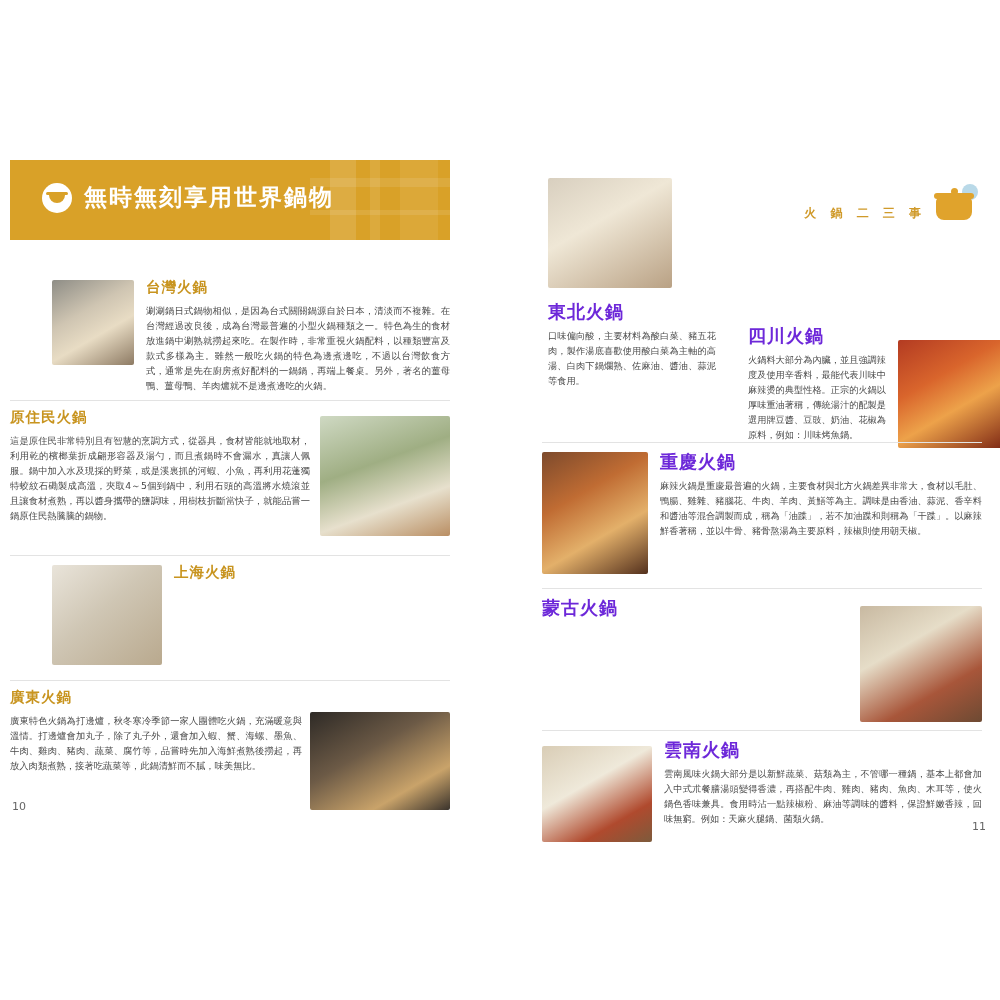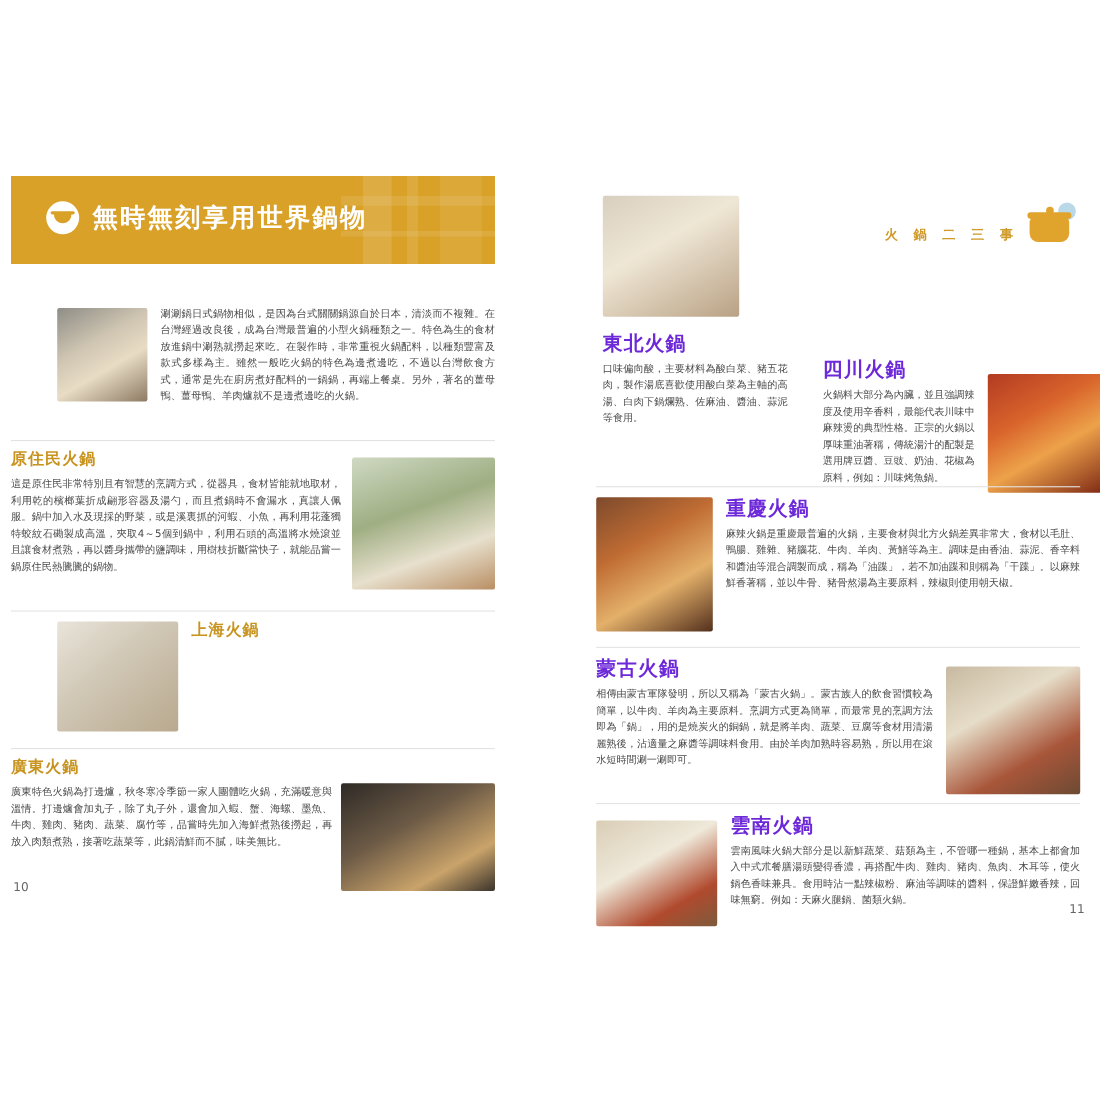--- a/index.html
+++ b/index.html
@@ -70,20 +70,21 @@
         <div class="pot-badge"></div>
         <div class="banner-title">無時無刻享用世界鍋物</div>
       </div>
     </div>
 
     <div class="section" style="left:0;top:120px;">
       <div class="thumb ph1" style="left:42px;top:0px;width:82px;height:85px;">
           <i></i>
         </div>
       <div style="position:absolute;left:136px;top:-2px;width:304px;">
+        <div class="sec-title">台灣火鍋</div>
         <div class="sec-body">涮涮鍋日式鍋物相似，是因為台式關關鍋源自於日本，清淡而不複雜。在台灣經過改良後，成為台灣最普遍的小型火鍋種類之一。特色為生的食材放進鍋中涮熟就撈起來吃。在製作時，非常重視火鍋配料，以種類豐富及款式多樣為主。雖然一般吃火鍋的特色為邊煮邊吃，不過以台灣飲食方式，通常是先在廚房煮好配料的一鍋鍋，再端上餐桌。另外，著名的薑母鴨、薑母鴨、羊肉爐就不是邊煮邊吃的火鍋。</div>
       </div>
     </div>
     <div class="divider" style="left:0;top:240px;"></div>
 
     <div class="section" style="left:0;top:250px;">
       <div class="thumb ph2" style="left:310px;top:6px;width:130px;height:120px;">
           <i></i>
         </div>
       <div style="position:absolute;left:0px;top:-2px;width:300px;">
@@ -159,21 +160,20 @@
     </div>
 
     <div class="divider" style="left:22px;top:428px;width:440px;"></div>
 
     <div class="section" style="left:22px;top:438px;width:440px;">
       <div class="thumb ph8" style="left:318px;top:8px;width:122px;height:116px;">
           <i></i>
         </div>
       <div style="position:absolute;left:0px;top:-2px;width:306px;">
         <div class="rsec-title">蒙古火鍋</div>
-        <div class="rsec-body">相傳由蒙古軍隊發明，所以又稱為「蒙古火鍋」。蒙古族人的飲食習慣較為簡單，以牛肉、羊肉為主要原料。烹調方式更為簡單，而最常見的烹調方法即為「鍋」，用的是燒炭火的銅鍋，就是將羊肉、蔬菜、豆腐等食材用清湯麗熟後，沾適量之麻醬等調味料食用。由於羊肉加熟時容易熟，所以用在滾水短時間涮一涮即可。</div>
       </div>
     </div>
 
     <div class="divider" style="left:22px;top:570px;width:440px;"></div>
 
     <div class="section" style="left:22px;top:580px;width:440px;">
       <div class="thumb ph9" style="left:0px;top:6px;width:110px;height:96px;">
           <i></i>
         </div>
       <div style="position:absolute;left:122px;top:-2px;width:318px;">

